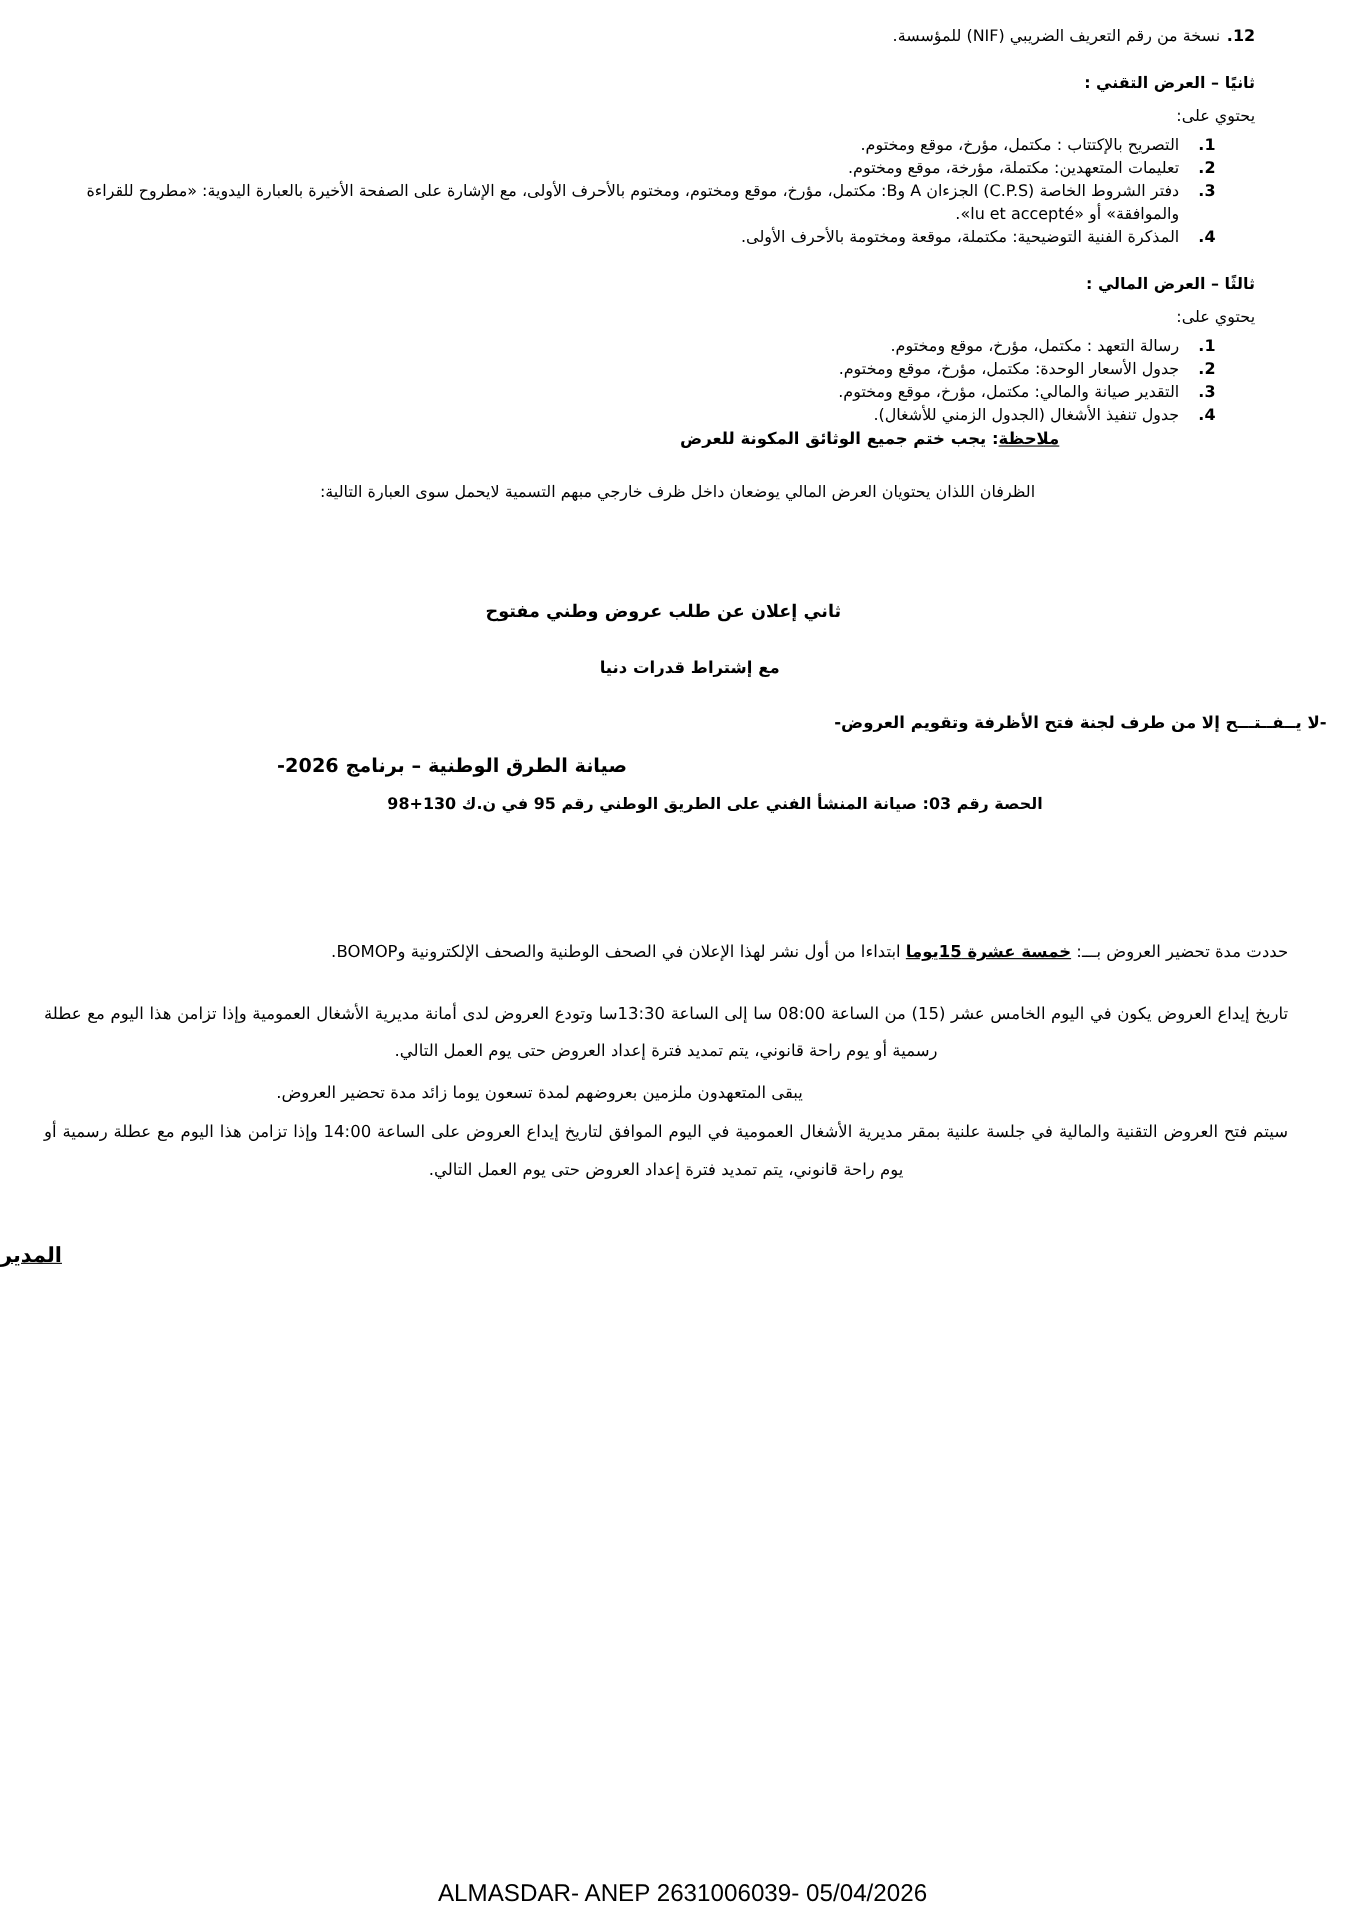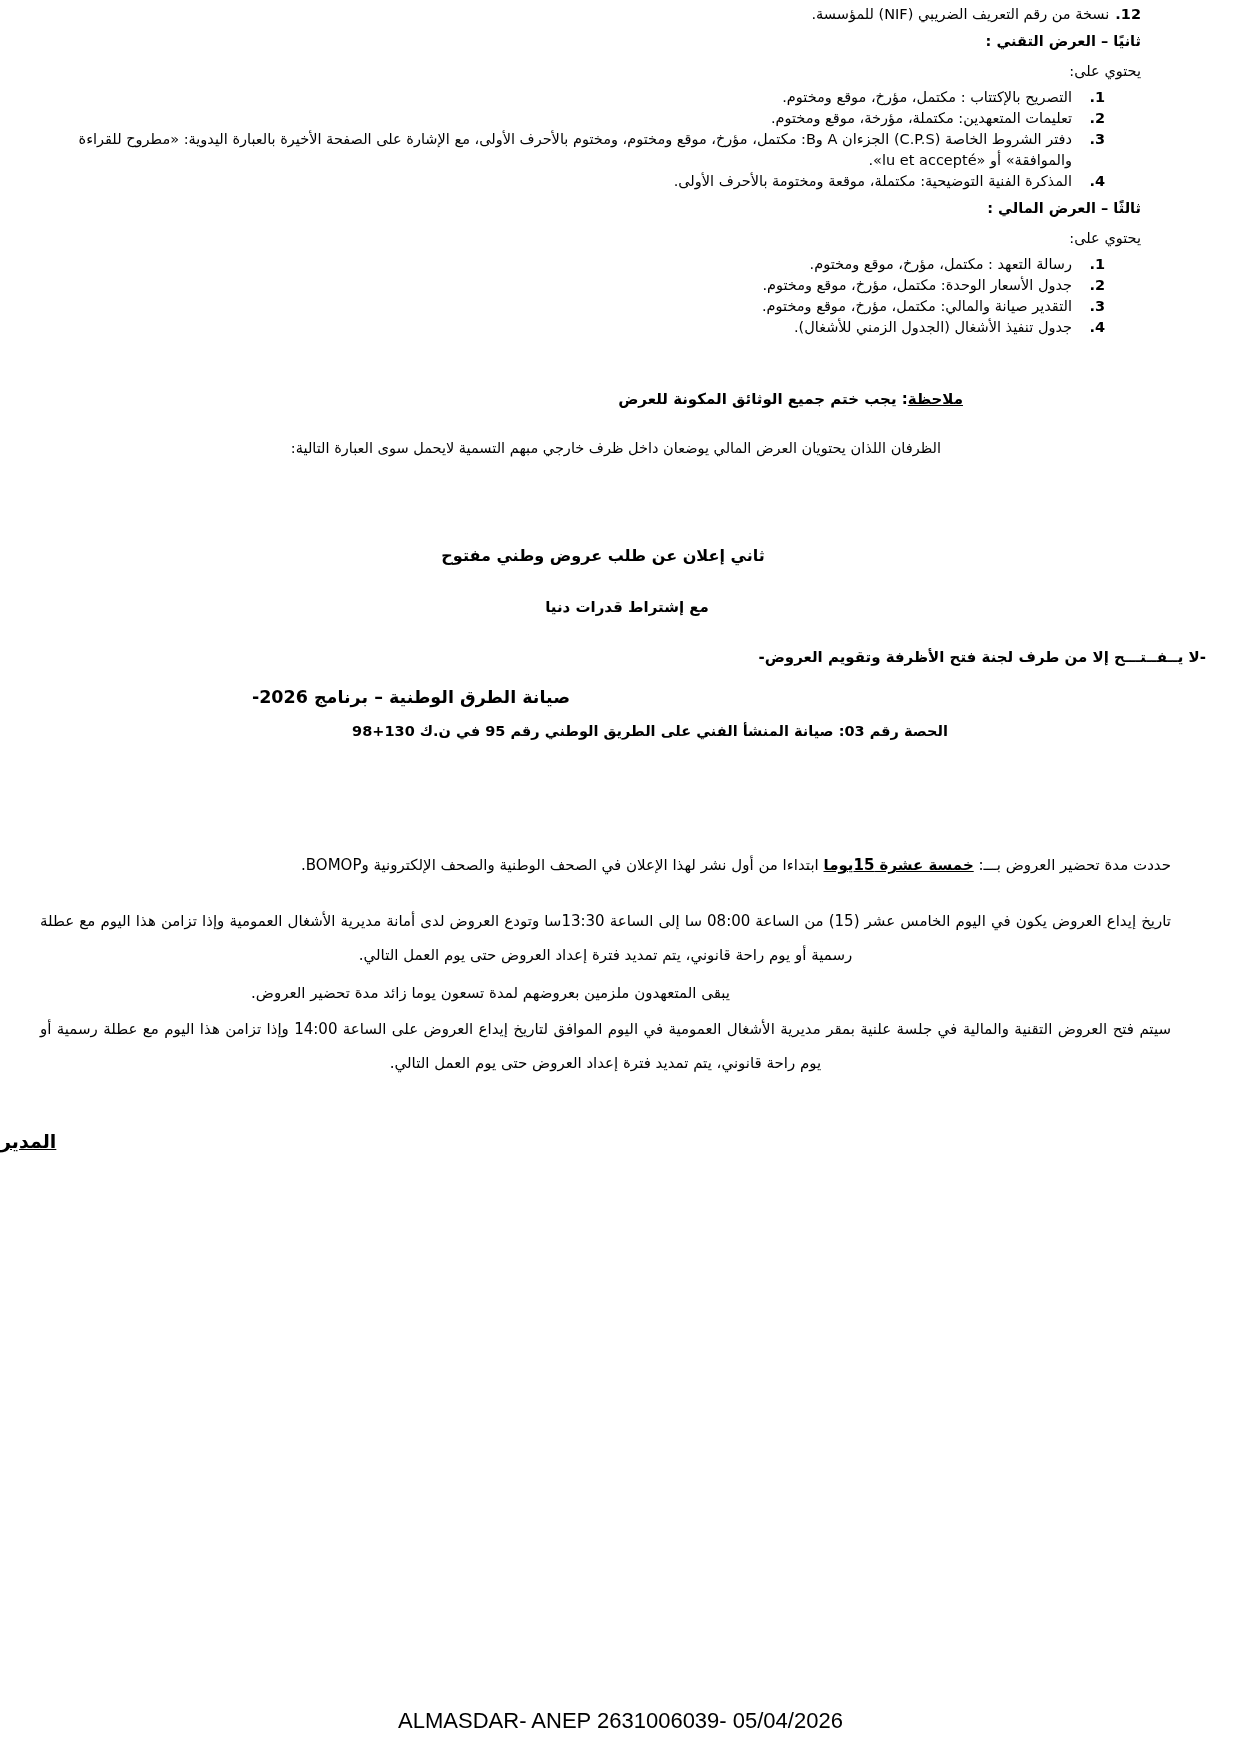--- a/index.html
+++ b/index.html
@@ -3,23 +3,23 @@
 <meta charset="utf-8">
 <style>
   html,body{margin:0;padding:0;background:#ffffff;}
   body{
     width:1241px;height:1754px;overflow:hidden;
     font-family:"DejaVu Sans",sans-serif;color:#000;
   }
   .page{position:relative;width:1241px;height:1754px;direction:rtl;background:#fff;}
 
   
-  .top-section{position:absolute;top:4px;right:100px;left:40px;font-size:14.5px;line-height:21px;}
+  .top-section{position:absolute;top:23px;right:100px;left:40px;font-size:14.5px;line-height:21px;}
   .doc-line .num{font-weight:bold;margin-left:6px;}
-  .heading{font-weight:bold;margin-top:6px;}
+  .heading{font-weight:bold;margin-top:22px;}
   .contains{margin-top:9px;}
   .list{margin-top:5px;padding-right:36px;}
   .list-row{display:flex;gap:13px;align-items:flex-start;}
   .row-num{font-weight:bold;min-width:20px;flex:0 0 auto;}
   .row-text{flex:1 1 auto;}
 
   
   .note-line{position:absolute;top:390px;right:278px;font-size:15px;font-weight:bold;white-space:nowrap;}
   .note-label{text-decoration:underline;}
   .envelope-instr{position:absolute;top:440px;right:300px;font-size:14.5px;white-space:nowrap;}

